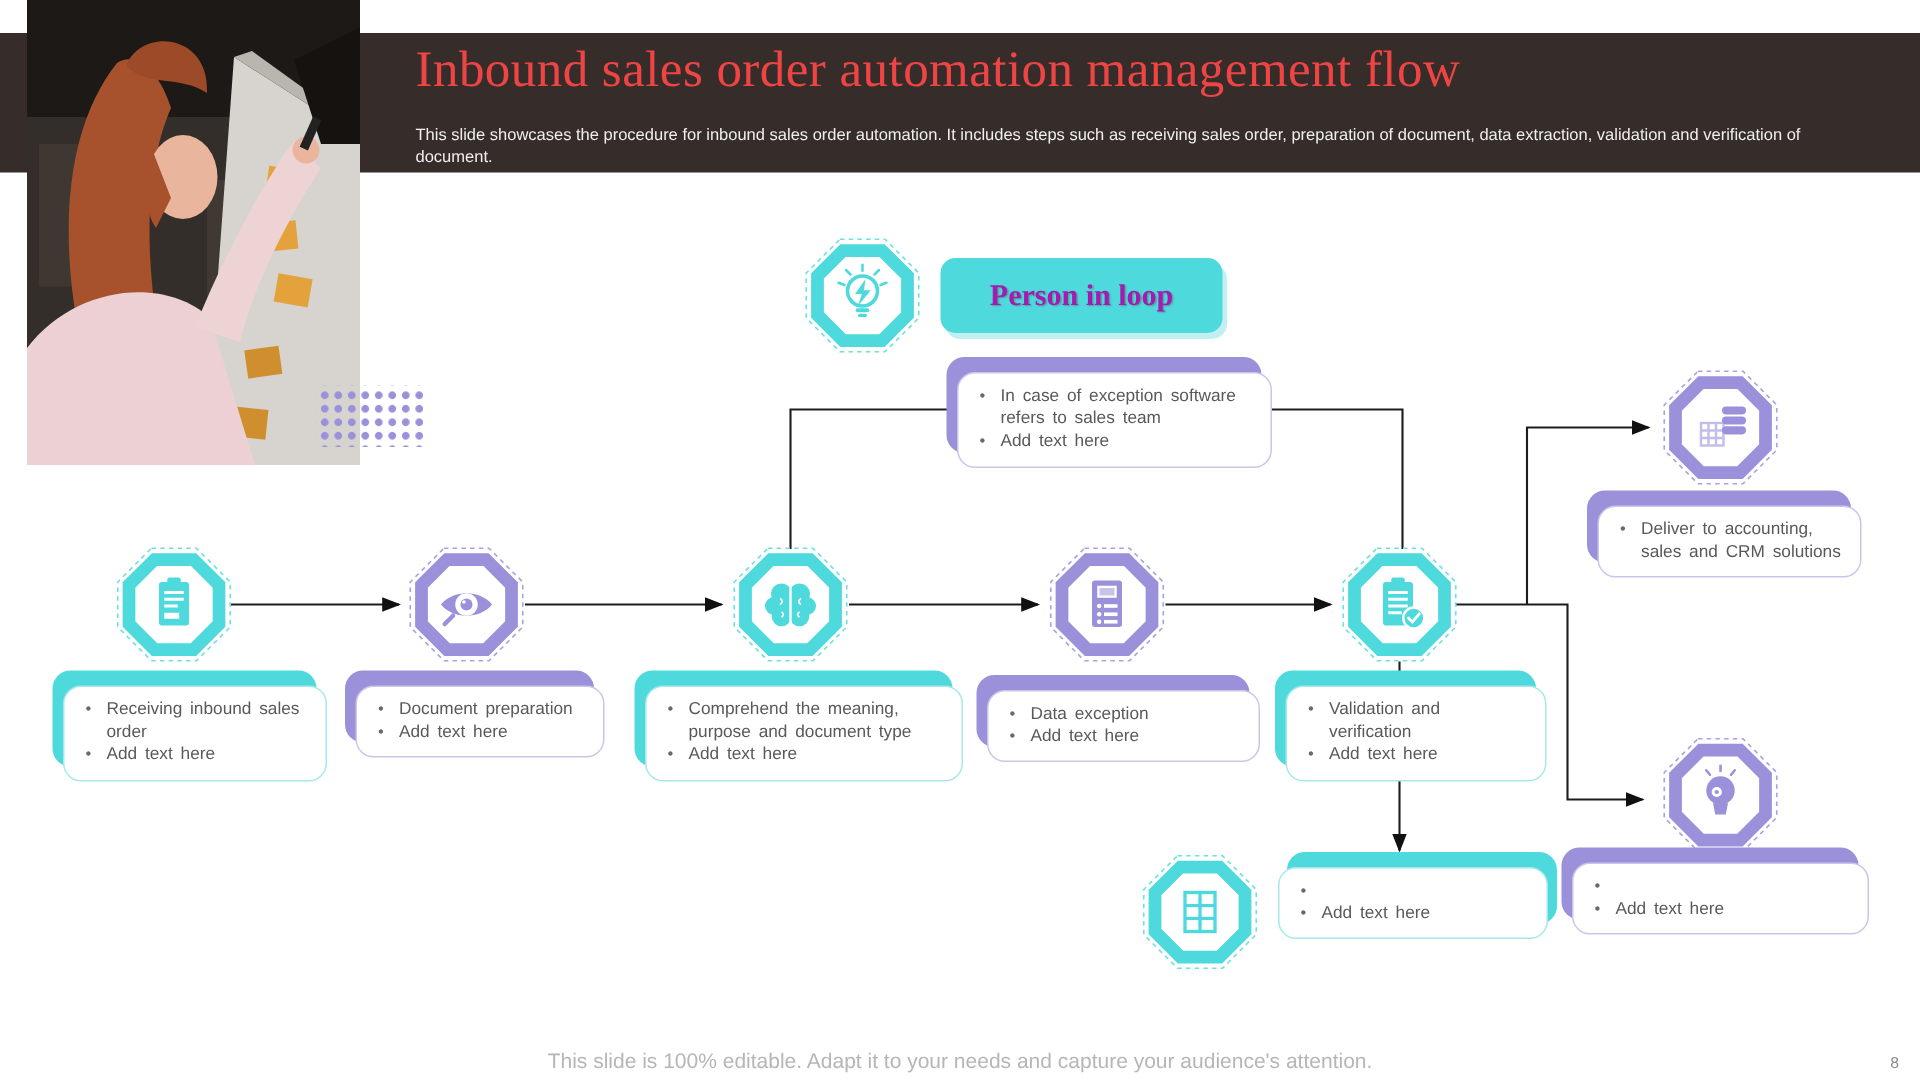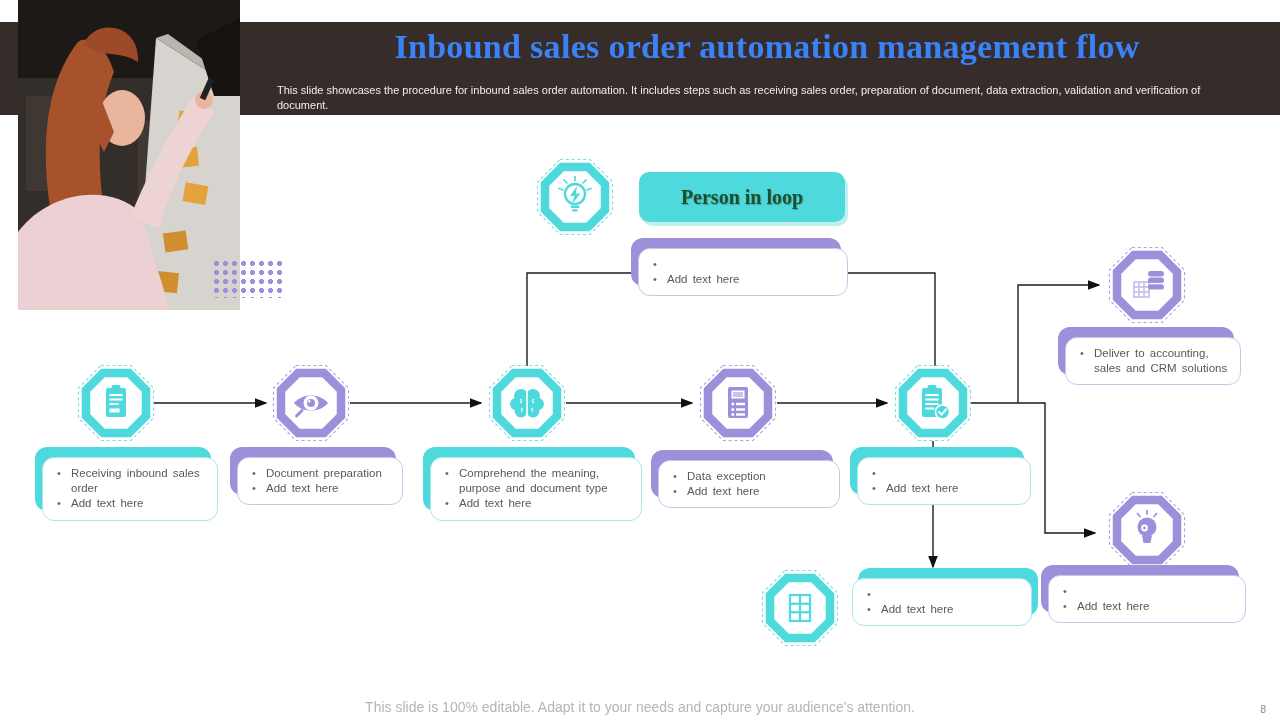--- a/index.html
+++ b/index.html
@@ -4,22 +4,22 @@
 <style>
   html,body{margin:0;padding:0;}
   body{
     width:1280px;height:720px;position:relative;overflow:hidden;
     background:#ffffff;font-family:"Liberation Sans",sans-serif;
   }
   
   .header-band{position:absolute;left:0;top:22px;width:1280px;height:93px;background:#362d2b;}
   .title{
     position:absolute;left:277px;top:28px;width:980px;
-    font-family:"Liberation Serif",serif;font-weight:700;font-size:34px;
-    color:#3b82f6;letter-spacing:.3px;text-align:center;
+    font-family:"Liberation Serif",serif;font-weight:400;font-size:34px;
+    color:#ef4444;letter-spacing:.3px;
   }
   .subtitle{
     position:absolute;left:277px;top:83px;width:945px;
     font-size:11px;line-height:1.35;color:#f0eeee;
   }
   
   .photo{position:absolute;left:18px;top:0;width:222px;height:310px;z-index:3;}
   .dots{
     position:absolute;left:210px;top:257px;width:72px;height:41px;z-index:4;
     background-image:radial-gradient(circle,#9a91da 2.3px,transparent 2.8px);
@@ -36,26 +36,25 @@
   .octa.teal .ring{stroke:#4ed9dd;}
   .octa.teal .g{fill:#4ed9dd;}
   .octa.teal .gs{stroke:#4ed9dd;}
   .octa.purple .dash{stroke:#aaa2e1;}
   .octa.purple .ring{stroke:#9a91da;}
   .octa.purple .g{fill:#9a91da;}
   .octa.purple .gs{stroke:#9a91da;}
   .gw{fill:#ffffff;}
   
   .loop-btn{
-    position:absolute;left:627px;top:172px;width:206px;height:50px;z-index:2;
+    position:absolute;left:627px;top:172px;width:188px;height:50px;z-index:2;
     background:#4ed9dd;border-radius:10px;display:flex;align-items:center;justify-content:center;
-    font-family:"Liberation Serif",serif;font-weight:700;font-size:20px;color:#14532d;
+    font-family:"Liberation Serif",serif;font-weight:700;font-size:20px;color:#a21caf;
     text-shadow:1px 1px 1px rgba(90,90,90,.45);
     box-shadow:3px 4px 0 #c2f0f2;
-    margin-left:12px;
   }
   
   .note{
     position:absolute;z-index:2;background:#ffffff;border-radius:12px;
     padding:8px 10px 8px 4px;font-size:11.5px;line-height:1.32;color:#58595b;word-spacing:2px;
   }
   .note.teal{border:1px solid #a6e8eb;box-shadow:-7px -10px 0 0 #4ed9dd;}
   .note.purple{border:1px solid #cbc6e8;box-shadow:-7px -10px 0 0 #9a91da;}
   .note.shadow-right{box-shadow:6px -10px 0 0 #4ed9dd;}
   .note ul{list-style:none;margin:0;padding:0;}
@@ -134,20 +133,21 @@
       <line x1="52" y1="33" x2="56" y2="31.5"></line>
     </g>
   </svg>
 </div>
 <div class="loop-btn">Person in loop</div>
 
 <div class="note purple" style="left:638px;top:248px;width:194px;">
   <ul>
     <li>
         <span class="bm">•</span>
+        <span>In case of exception software refers to sales team</span>
       </li>
     <li>
         <span class="bm">•</span>
         <span>Add text here</span>
       </li>
   </ul>
 </div>
 
 <div class="octa teal" style="left:76px;top:363px;">
   <svg viewBox="0 0 80 80">
@@ -318,20 +318,21 @@
     <li>
         <span class="bm">•</span>
         <span>Add text here</span>
       </li>
   </ul>
 </div>
 <div class="note teal" style="left:857px;top:457px;width:158px;">
   <ul>
     <li>
         <span class="bm">•</span>
+        <span>Validation and verification</span>
       </li>
     <li>
         <span class="bm">•</span>
         <span>Add text here</span>
       </li>
   </ul>
 </div>
 
 <div class="note purple" style="left:1065px;top:337px;width:160px;">
   <ul>

